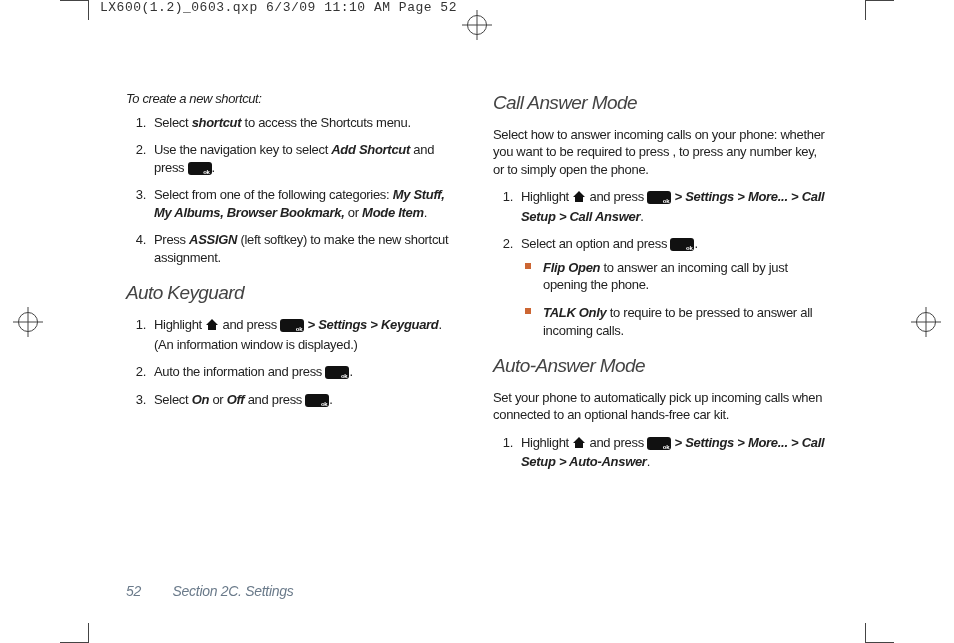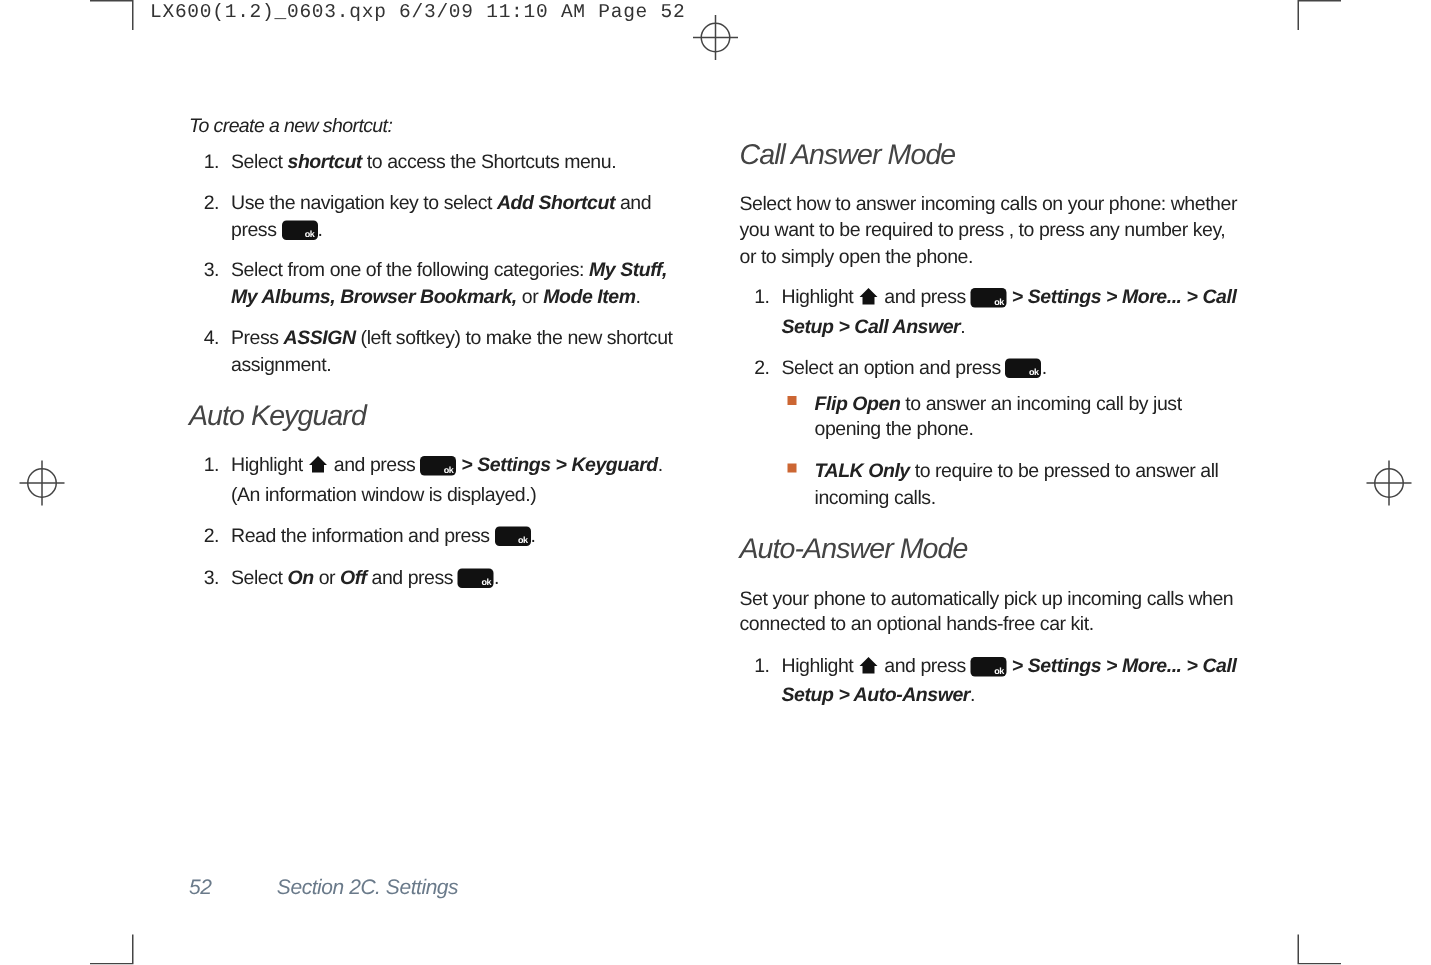--- a/index.html
+++ b/index.html
@@ -5,38 +5,38 @@
 * { margin: 0; padding: 0; box-sizing: border-box; }
 body { font-family: Arial, Helvetica, sans-serif; background: #fff; color: #222; width: 954px; height: 643px; position: relative; overflow: hidden; letter-spacing: -0.3px; }
 .header-line { position: absolute; top: 0; left: 100px; font-family: "Courier New", monospace; font-size: 13px; letter-spacing: 0.5px; color: #333; }
 .crop-mark { position: absolute; background: #444; }
 .crop-h { height: 1px; width: 28px; }
 .crop-v { width: 1px; height: 28px; }
 .target { position: absolute; width: 20px; height: 20px; border: 1px solid #444; border-radius: 50%; }
 .target::before, .target::after { content: ""; position: absolute; background: #444; }
 .target::before { left: -6px; right: -6px; top: 50%; height: 1px; transform: translateY(-0.5px); }
 .target::after { top: -6px; bottom: -6px; left: 50%; width: 1px; transform: translateX(-0.5px); }
-.page { position: absolute; top: 75px; left: 126px; width: 702px; height: 520px; display: flex; gap: 32px; }
+.page { position: absolute; top: 90px; left: 126px; width: 702px; height: 520px; display: flex; gap: 32px; }
 .col { flex: 1; font-size: 13px; line-height: 1.35; color: #222; }
 h2.sec { font-family: Arial, sans-serif; font-weight: normal; font-style: italic; font-size: 19px; color: #444; margin: 14px 0 10px 0; letter-spacing: -0.6px; }
 .lead-ital { font-style: italic; font-size: 13px; margin-bottom: 6px; letter-spacing: -0.4px; }
 .body-p { margin: 4px 0 10px 0; }
 ol.num { list-style: none; padding-left: 24px; }
 ol.num li { position: relative; margin: 6px 0 10px 0; padding-left: 4px; }
 ol.num li .num-mark { position: absolute; left: -22px; top: 0; width: 18px; text-align: right; }
 ul.bullet { list-style: none; padding-left: 18px; margin-top: 4px; }
 ul.bullet li { position: relative; margin: 6px 0 10px 0; padding-left: 4px; }
 ul.bullet li .sq { position: absolute; left: -14px; top: 4px; width: 6px; height: 6px; background: #c63; }
 .bi { font-weight: bold; font-style: italic; text-align: center; }
 .icon-home { display: inline-block; vertical-align: -2px; }
 .icon-home svg { width: 14px; height: 13px; }
 .icon-ok { display: inline-block; vertical-align: -3px; width: 24px; height: 13px; background: #111; border-radius: 3px; position: relative; }
 .icon-ok::after { content: "ok"; position: absolute; right: 2px; bottom: 0px; color: #fff; font-size: 6px; font-weight: bold; line-height: 6px; }
 .footer { position: absolute; left: 126px; bottom: 44px; font-style: italic; color: #6a7a8a; font-size: 14px; letter-spacing: -0.3px; }
-.footer .pg { margin-right: 40px; }
+.footer .pg { margin-right: 28px; }
 </style>
 </head>
 <body>
 
 <div class="header-line">LX600(1.2)_0603.qxp  6/3/09  11:10 AM  Page 52</div>
 
 <div class="crop-mark crop-h" style="top:0;left:60px"></div>
 <div class="crop-mark crop-v" style="top:0;left:88px;height:20px"></div>
 <div class="crop-mark crop-h" style="top:0;right:60px"></div>
 <div class="crop-mark crop-v" style="top:0;right:88px;height:20px"></div>
@@ -76,31 +76,31 @@
     <h2 class="sec">Auto Keyguard</h2>
     <ol class="num">
       <li>
         <span class="num-mark">1.</span>
         <span>Highlight </span><span class="icon-home"><svg viewBox="0 0 14 13">
               <path d="M7 1 L13 7 H11 V12 H3 V7 H1 Z" fill="#111"></path>
             </svg></span><span> and press </span><span class="icon-ok"></span><span class="bi"> &gt; Settings &gt; Keyguard</span><span>. (An information window is displayed.)</span>
       </li>
       <li>
         <span class="num-mark">2.</span>
-        <span>Read the information and press </span><span class="icon-ok"></span><span>.</span>
+        <span>Auto the information and press </span><span class="icon-ok"></span><span>.</span>
       </li>
       <li>
         <span class="num-mark">3.</span>
         <span>Select </span><span class="bi">On</span><span> or </span><span class="bi">Off </span><span> and press </span><span class="icon-ok"></span><span>.</span>
       </li>
     </ol>
   </div>
 
   <div class="col">
-    <h2 class="sec" style="margin-top:16px">Call Answer Mode</h2>
+    <h2 class="sec" style="margin-top:0">Call Answer Mode</h2>
     <p class="body-p">Select how to answer incoming calls on your phone: whether you want to be required to press , to press any number key, or to simply open the phone.</p>
     <ol class="num">
       <li>
         <span class="num-mark">1.</span>
         <span>Highlight </span><span class="icon-home"><svg viewBox="0 0 14 13">
               <path d="M7 1 L13 7 H11 V12 H3 V7 H1 Z" fill="#111"></path>
             </svg></span><span> and press </span><span class="icon-ok"></span><span class="bi"> &gt; Settings &gt; More... &gt; Call Setup &gt; Call Answer</span><span>.</span>
       </li>
       <li>
         <span class="num-mark">2.</span>

